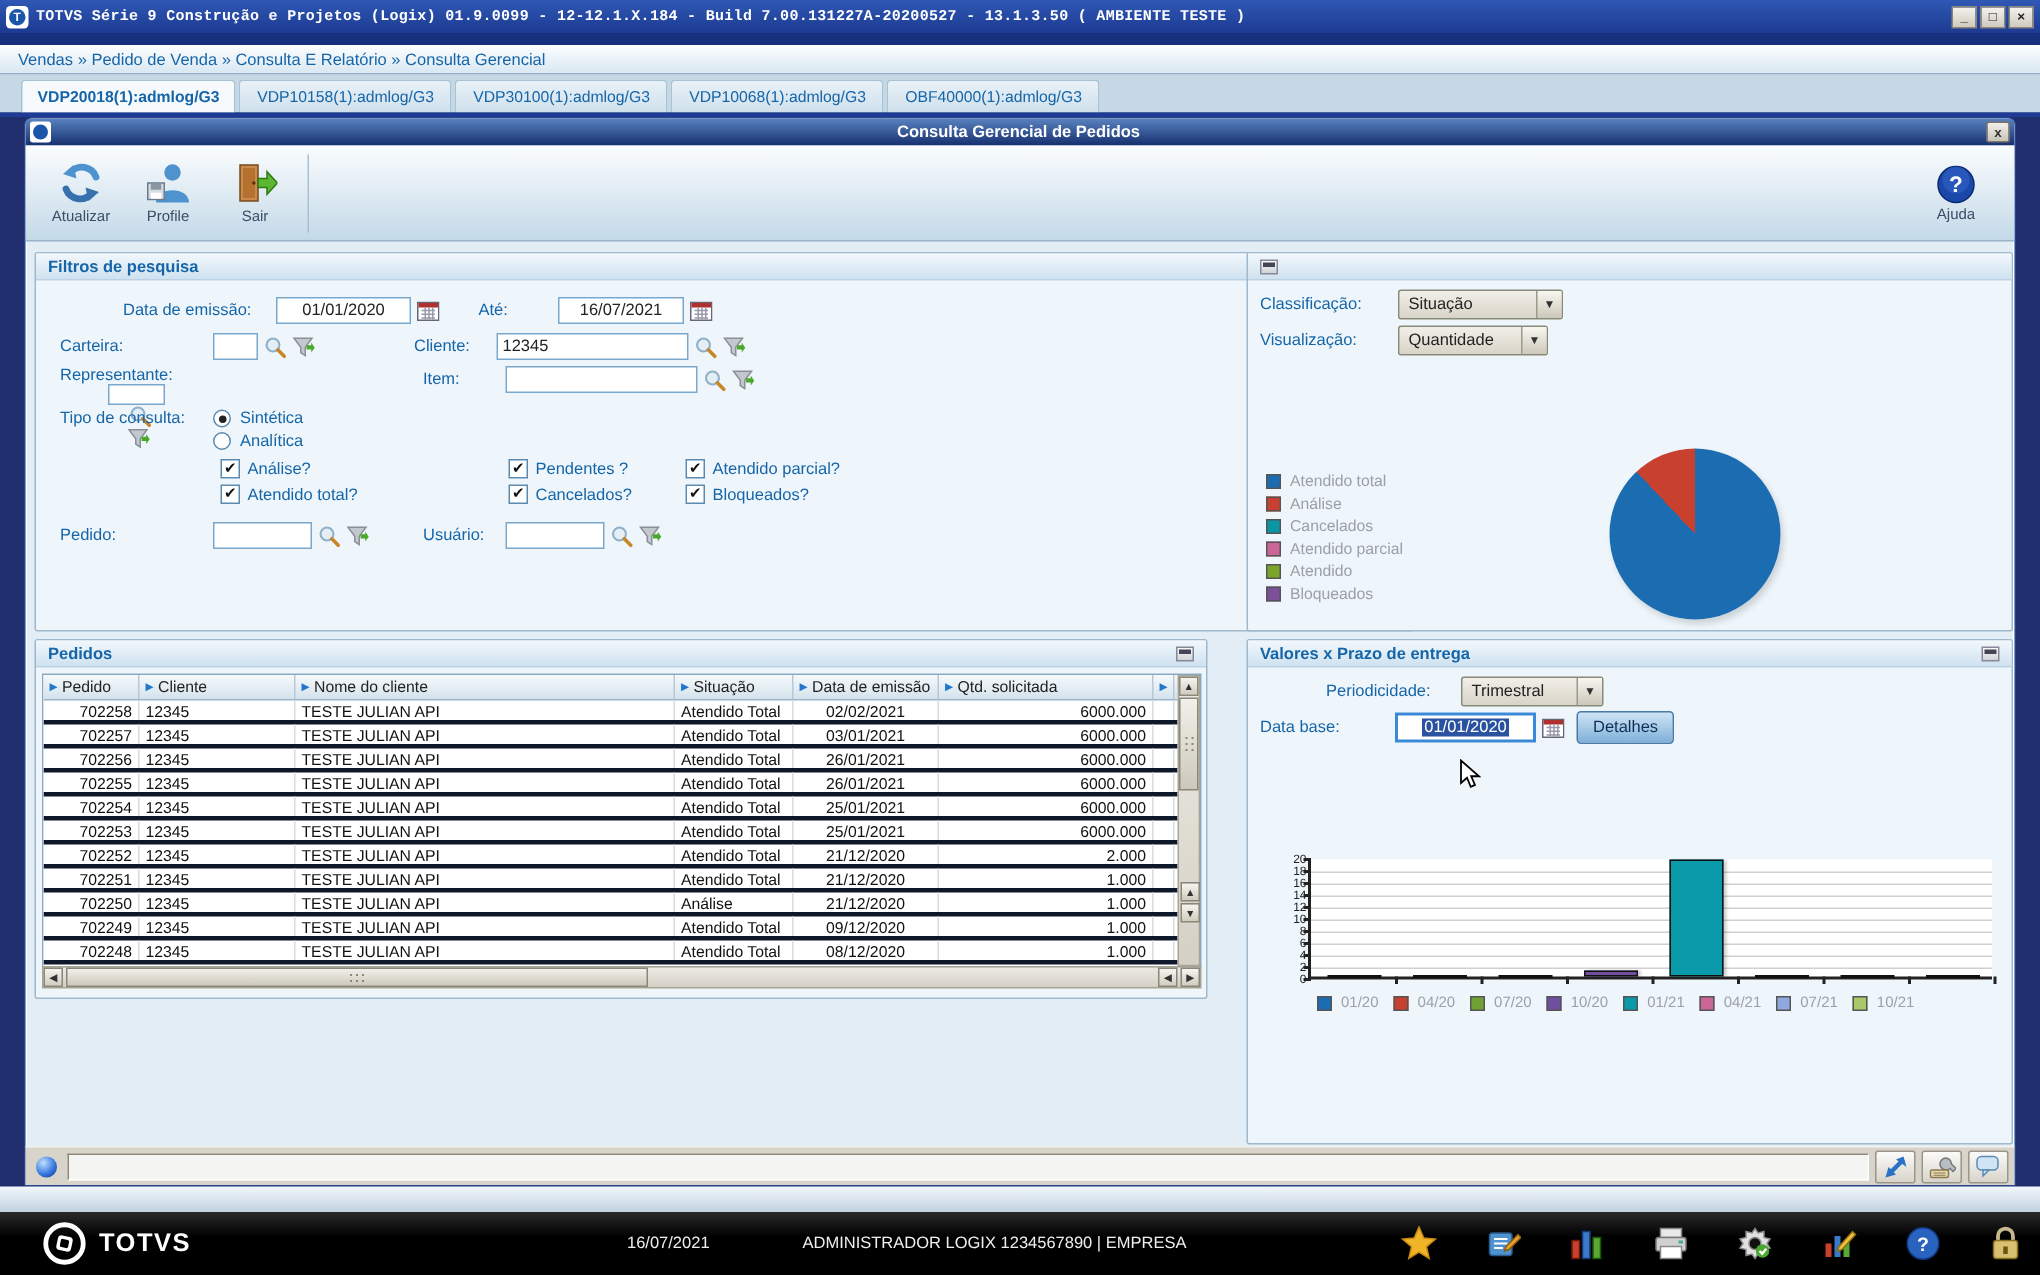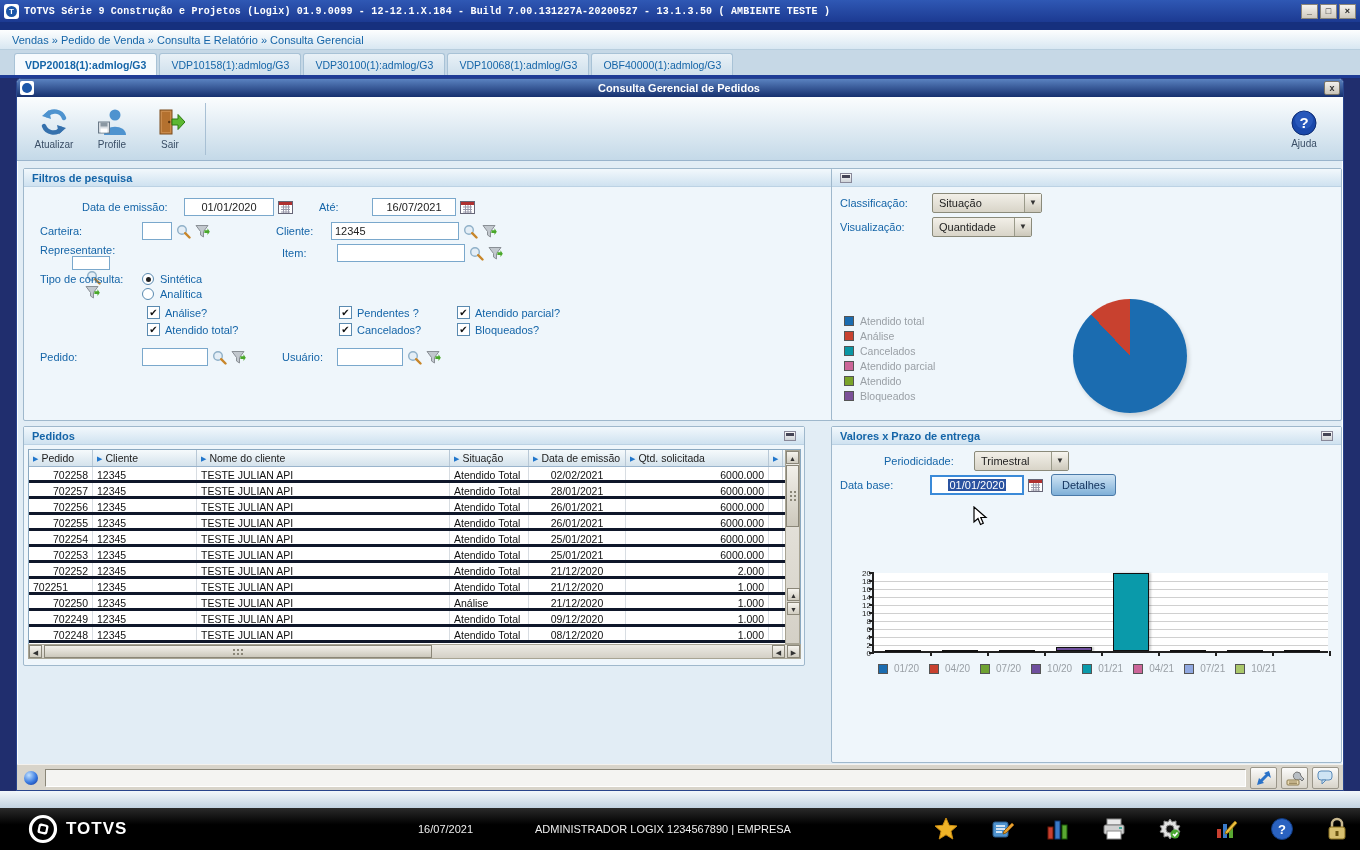--- a/index.html
+++ b/index.html
@@ -453,21 +453,21 @@
                   <div class="tcell" style="width:79px; text-align:left">Atendido Total</div>
                   <div class="tcell" style="width:97px; text-align:center">02/02/2021</div>
                   <div class="tcell" style="width:143px; text-align:right">6000.000</div>
                   <div class="tcell" style="width:14px"></div>
                 </div>
                 <div class="trow">
                   <div class="tcell" style="width:64px; text-align:right">702257</div>
                   <div class="tcell" style="width:104px; text-align:left">12345</div>
                   <div class="tcell" style="width:253px; text-align:left">TESTE JULIAN API</div>
                   <div class="tcell" style="width:79px; text-align:left">Atendido Total</div>
-                  <div class="tcell" style="width:97px; text-align:center">28/01/2021</div>
+                  <div class="tcell" style="width:97px; text-align:center">03/01/2021</div>
                   <div class="tcell" style="width:143px; text-align:right">6000.000</div>
                   <div class="tcell" style="width:14px"></div>
                 </div>
                 <div class="trow">
                   <div class="tcell" style="width:64px; text-align:right">702256</div>
                   <div class="tcell" style="width:104px; text-align:left">12345</div>
                   <div class="tcell" style="width:253px; text-align:left">TESTE JULIAN API</div>
                   <div class="tcell" style="width:79px; text-align:left">Atendido Total</div>
                   <div class="tcell" style="width:97px; text-align:center">26/01/2021</div>
                   <div class="tcell" style="width:143px; text-align:right">6000.000</div>
@@ -503,21 +503,21 @@
                 <div class="trow">
                   <div class="tcell" style="width:64px; text-align:right">702252</div>
                   <div class="tcell" style="width:104px; text-align:left">12345</div>
                   <div class="tcell" style="width:253px; text-align:left">TESTE JULIAN API</div>
                   <div class="tcell" style="width:79px; text-align:left">Atendido Total</div>
                   <div class="tcell" style="width:97px; text-align:center">21/12/2020</div>
                   <div class="tcell" style="width:143px; text-align:right">2.000</div>
                   <div class="tcell" style="width:14px"></div>
                 </div>
                 <div class="trow">
-                  <div class="tcell" style="width:64px; ">702251</div>
+                  <div class="tcell" style="width:64px; text-align:right">702251</div>
                   <div class="tcell" style="width:104px; text-align:left">12345</div>
                   <div class="tcell" style="width:253px; text-align:left">TESTE JULIAN API</div>
                   <div class="tcell" style="width:79px; text-align:left">Atendido Total</div>
                   <div class="tcell" style="width:97px; text-align:center">21/12/2020</div>
                   <div class="tcell" style="width:143px; text-align:right">1.000</div>
                   <div class="tcell" style="width:14px"></div>
                 </div>
                 <div class="trow">
                   <div class="tcell" style="width:64px; text-align:right">702250</div>
                   <div class="tcell" style="width:104px; text-align:left">12345</div>

